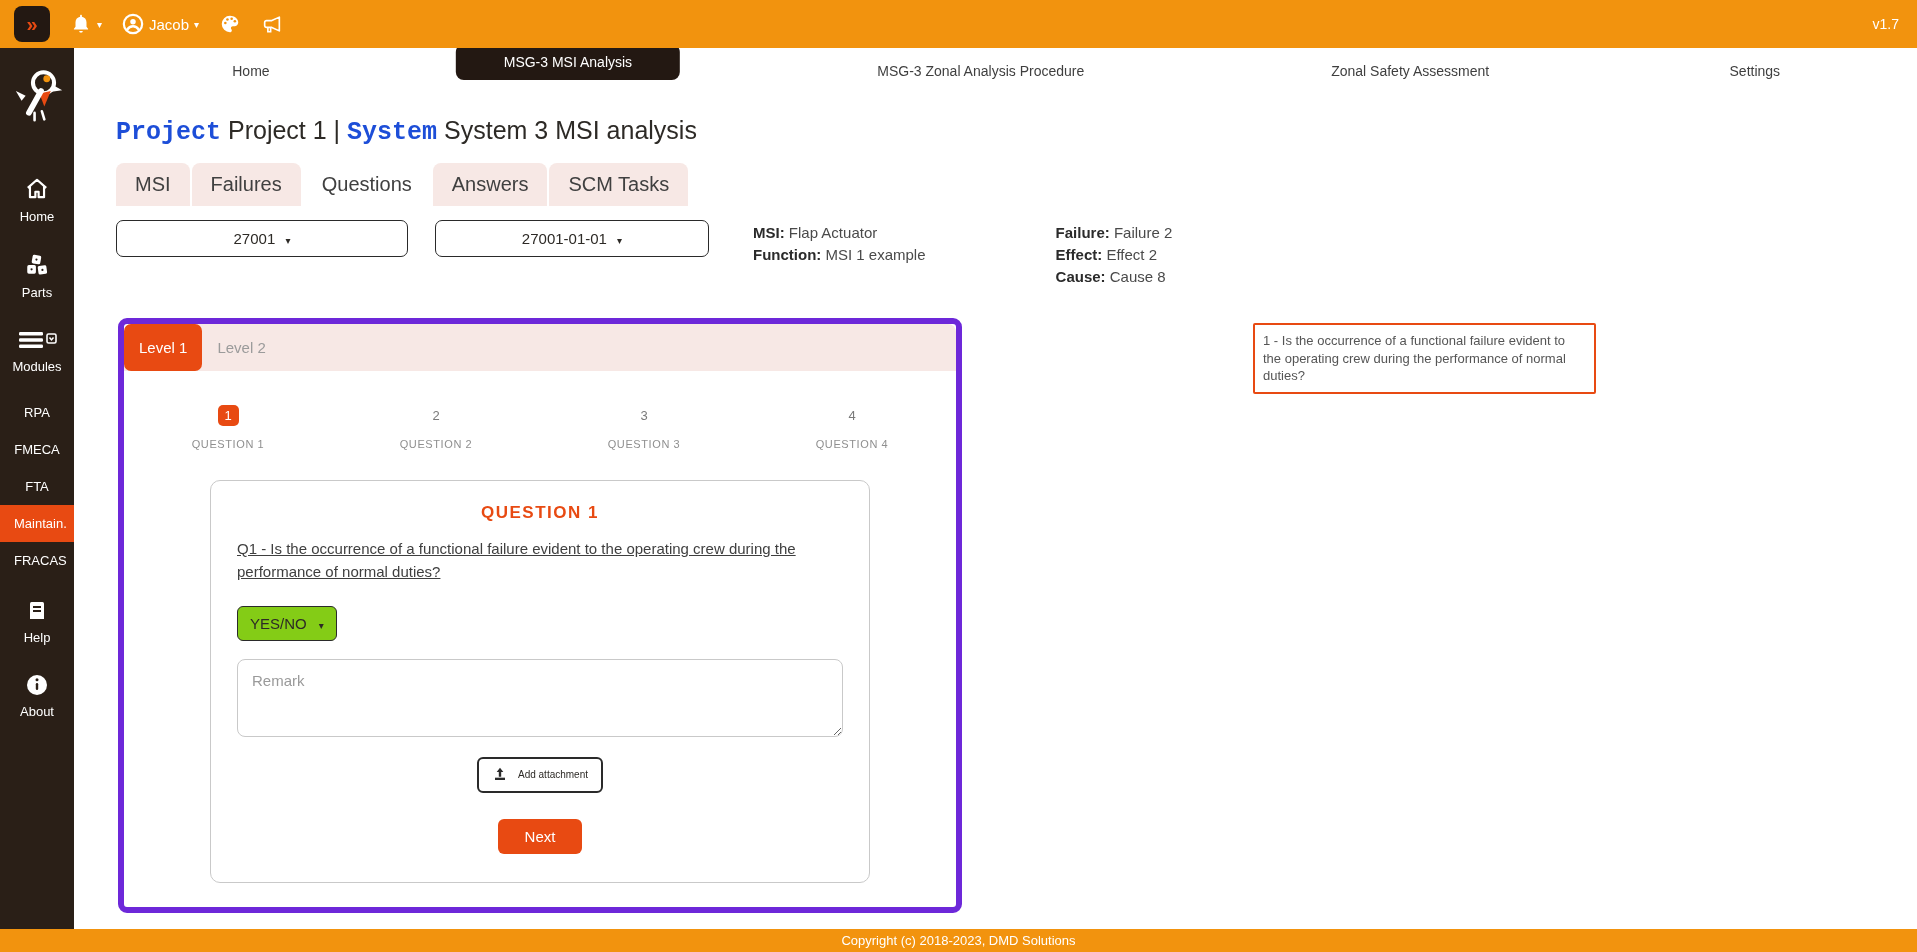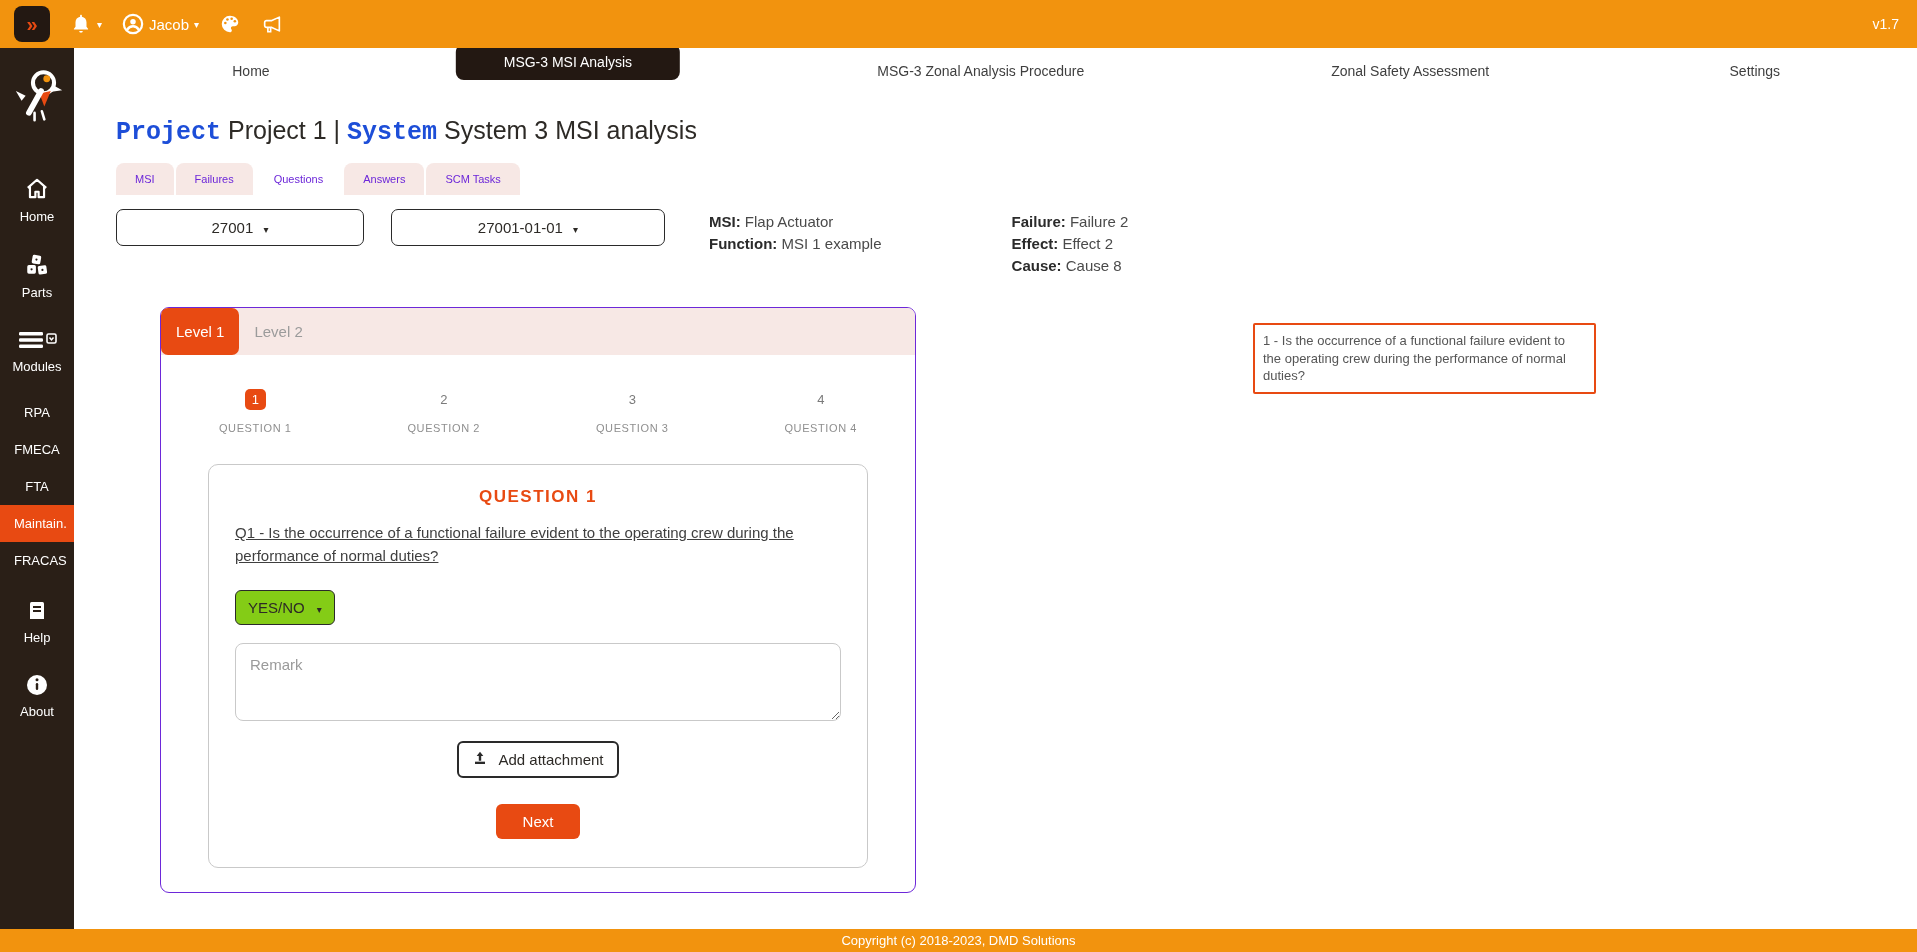--- a/index.html
+++ b/index.html
@@ -36,53 +36,53 @@
   .nav-item { position:absolute; top:50%; transform:translate(-50%,-50%); font-size:14px; color:#3f3f3f; cursor:pointer; white-space:nowrap; }
   .nav-item.active { background:#231812; color:#fff; padding:10px 48px; border-radius:8px; top:14px; }
   .nav-pos-0 { left:9.6%; } .nav-pos-1 { left:26.8%; } .nav-pos-2 { left:49.2%; } .nav-pos-3 { left:72.5%; } .nav-pos-4 { left:91.2%; }
 
   
   .page-title { margin:22px 0 0 42px; font-size:25px; color:#2d2a26; }
   .page-title .hl { color:#1d4ed8; font-weight:bold;font-family:Liberation Mono, monospace; }
 
   
   .subtabs { display:flex; gap:2px; margin:16px 0 0 42px; }
-  .subtab { background:#F7E8E5; border-radius:8px 8px 0 0; padding:10px 19px; font-size:11px; color:#6d28d9; cursor:pointer; }
+  .subtab { background:#F7E8E5; border-radius:8px 8px 0 0; padding:10px 19px; font-size:20px; color:#404040; cursor:pointer; }
   .subtab.active { background:#fff; }
 
   
   .selects-row { display:flex; align-items:flex-start; margin:14px 0 0 42px; }
-  .msi-select { width:248px; height:37px; border:1px solid #2a2a2a; border-radius:7px; background:#fff; font-size:15px; color:#2d2a26; text-align:center; cursor:pointer; font-family:inherit; }
+  .msi-select { width:292px; height:37px; border:1px solid #2a2a2a; border-radius:7px; background:#fff; font-size:15px; color:#2d2a26; text-align:center; cursor:pointer; font-family:inherit; }
   .msi-select .caret2 { font-size:10px; margin-left:6px; color:#2d2a26; }
   .sel-2 { margin-left:27px; width:274px; }
   .info-block { font-size:15px; color:#4a4a4a; line-height:22px; padding-top:2px; }
   .info-block b { color:#2b2b2b; }
   .info-msi { margin-left:44px; }
   .info-failure { margin-left:130px; }
 
   
-  .panel { width:756px; margin:30px 0 0 86px; border:1px solid #6d28d9; border-radius:9px; background:#fff; }
+  .panel { width:844px; margin:30px 0 0 44px; border:6px solid #6d28d9; border-radius:9px; background:#fff; }
   .level-strip { background:#F7E8E5; border-radius:8px 8px 0 0; height:47px; display:flex; align-items:stretch; }
   .level-tab { background:#E84A12; color:#fff; border:none; border-radius:7px; font-size:15px; padding:0 15px; cursor:pointer; font-family:inherit; }
   .level-tab-2 { background:transparent; color:#9b9b9b; }
 
   .stepper { display:flex; margin-top:34px; }
   .step { width:25%; text-align:center; }
   .step-num { display:inline-block; min-width:21px; height:21px; line-height:21px; font-size:13px; color:#7a7a7a; border-radius:5px; }
   .step.active .step-num { background:#E84A12; color:#fff; }
   .step-label { margin-top:12px; font-size:11px; letter-spacing:0.6px; color:#8f8f8f; }
 
   .qcard { width:660px; margin:30px auto 24px auto; border:1px solid #c9c9c9; border-radius:10px; padding:22px 26px 28px 26px; }
   .qcard-title { text-align:center; color:#E84A12; font-weight:bold; font-size:17px; letter-spacing:1.5px; }
   .qcard-text { margin-top:14px; font-size:15px; color:#3f3f3f; line-height:1.55;text-decoration:underline; }
   .yesno-btn { margin-top:22px; background:#84cc16; border:1px solid #2a2a2a; border-radius:6px; padding:8px 12px; font-size:15px; color:#2d2a26; cursor:pointer; font-family:inherit; }
   .yesno-btn .caret2 { font-size:10px; margin-left:8px; }
   .remark { display:block; margin-top:18px; width:100%; height:78px; border:1px solid #c9c9c9; border-radius:8px; padding:12px 14px; font-size:15px; font-family:inherit; color:#2d2a26; resize:both; }
   .remark::placeholder { color:#9a9a9a; }
-  .attach-btn { display:flex; align-items:center; gap:10px; margin:20px auto 0 auto; background:#fff; border:2px solid #2a2a2a; border-radius:6px; padding:7px 13px; font-size:15px; color:#2d2a26; cursor:pointer; font-family:inherit; }
+  .attach-btn { display:flex; align-items:center; gap:10px; margin:20px auto 0 auto; background:#fff; border:2px solid #2a2a2a; border-radius:6px; padding:7px 13px; font-size:10px; color:#2d2a26; cursor:pointer; font-family:inherit; }
   .next-btn { display:block; margin:26px auto 0 auto; background:#E84A12; color:#fff; border:none; border-radius:6px; padding:9px 27px; font-size:15px; cursor:pointer; font-family:inherit; }
 
   
   .hint-box { position:absolute; left:1179px; top:275px; width:343px; border:2px solid #E84A12; border-radius:2px; padding:7px 8px; font-size:13px; line-height:1.35; color:#555; text-align:left; background:#fff; }
 
   
   .footer { height:23px; background:#F2930E; color:#fff; font-size:13px; text-align:center; line-height:23px; flex:0 0 auto; }
 </style>
 </head>
 <body>

